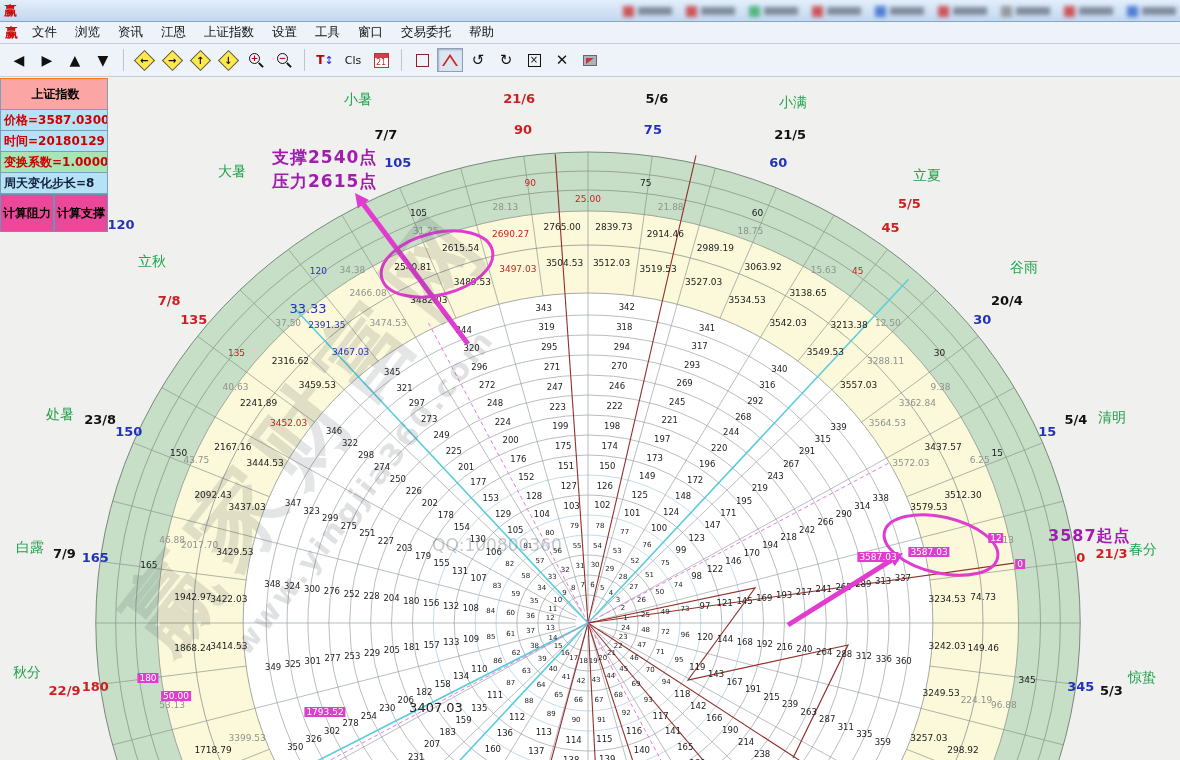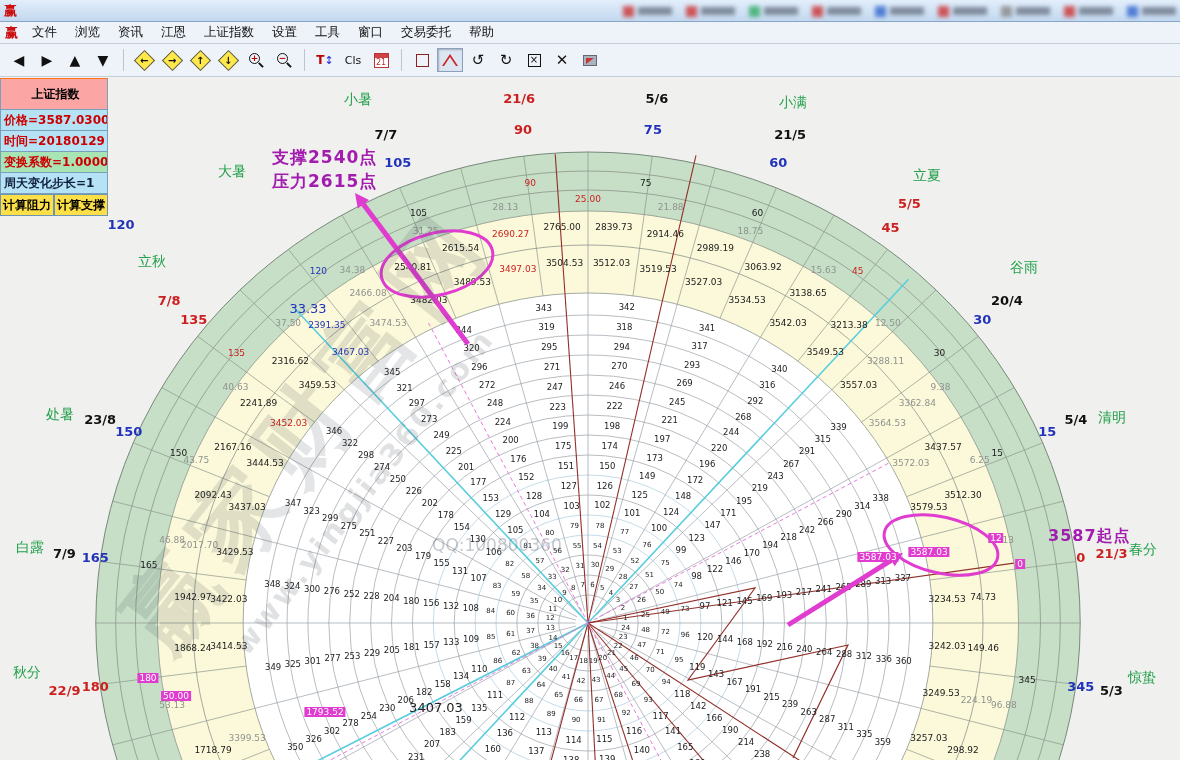--- a/index.html
+++ b/index.html
@@ -63,21 +63,21 @@
   #side-panel { position:absolute; left:0; top:78px; width:108px; z-index:25;
     font-size:12px; font-weight:bold; }
   #side-panel .row { height:21px; display:flex; align-items:center; padding-left:3px;
     border:1px solid #79a0b8; border-top:none; white-space:nowrap; overflow:hidden; }
   #side-panel .row.blue  { background:#b5e2f5; color:#c00; }
   #side-panel .row.greenred { background:#a8e4b4; color:#c00; }
   #side-panel .row.bluedark { background:#b5e2f5; color:#102040; }
   #side-panel .row.title { height:32px; background:#fca5a5; color:#000; justify-content:center;
     border-top:1px solid #f97316; }
   #side-panel .btns { display:flex; }
-  #side-panel .btns button { flex:1; height:22px; background:#fde047; border:1px solid #6d94b5;
+  #side-panel .btns button { flex:1; height:38px; background:#ec4899; border:1px solid #6d94b5;
     font-size:12px; font-weight:bold; color:#000; font-family:inherit; }
 
   
   .magenta-note { position:absolute; color:#a21caf; font-weight:bold; font-size:17px;
     z-index:20; letter-spacing:1px; }
   .badge { position:absolute; transform:translate(-50%,-50%); background:#e03cd0; color:#fff;
     font-size:9px; padding:0 2px; z-index:18; white-space:nowrap; }
   .plain-lbl { position:absolute; transform:translate(-50%,-50%); color:#222; font-size:13px;
     z-index:18; white-space:nowrap; }
 
@@ -831,21 +831,21 @@
         <span class="flagicon"></span>
       </div>
     </div>
 
   <div id="side-panel">
     <div class="row title">上证指数</div>
     <div id="panel-rows">
         <div class="row blue">价格=3587.0300</div>
         <div class="row blue">时间=20180129</div>
         <div class="row greenred">变换系数=1.00000</div>
-        <div class="row bluedark">周天变化步长=1</div>
+        <div class="row bluedark">周天变化步长=8</div>
       </div>
     <div class="btns" id="panel-btns">
         <button>计算阻力</button>
         <button>计算支撑</button>
       </div>
   </div>
 
 <div class="badge" style="left: 929px; top: 552px;">3587.03</div>
     <div class="badge" style="left: 878px; top: 557px;">3587.03</div>
     <div class="badge" style="left: 996px; top: 538px;">12</div>

